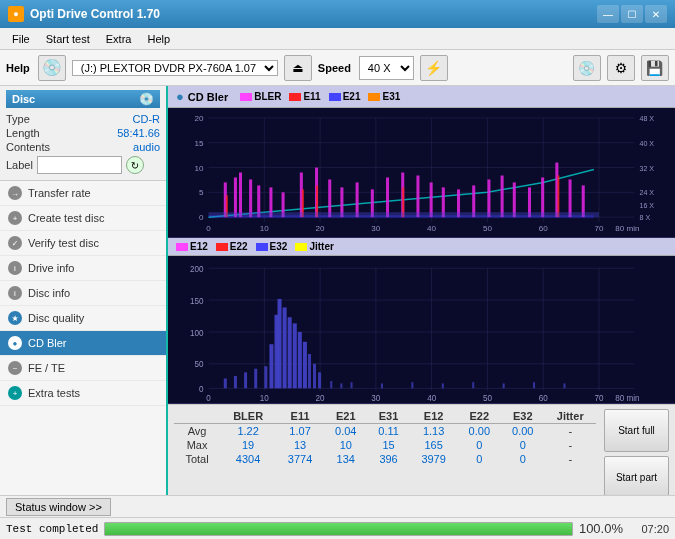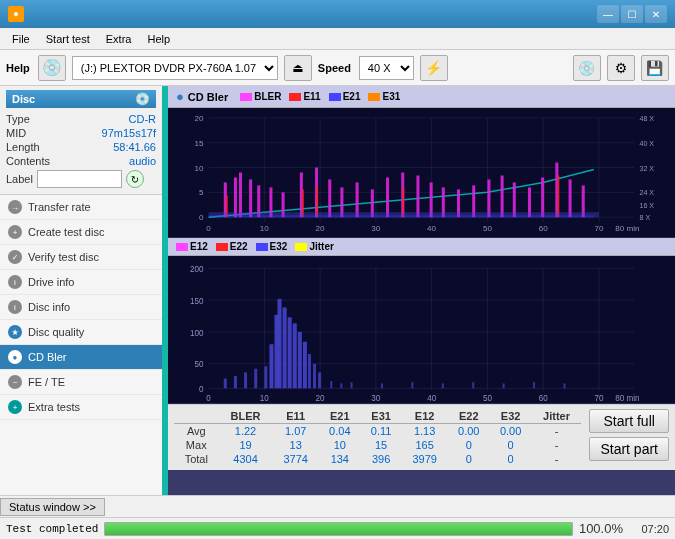--- a/index.html
+++ b/index.html
@@ -37,21 +37,21 @@
       background: #f5f5f5;
       border-bottom: 1px solid #ccc;
       height: 36px;
       display: flex;
       align-items: center;
       padding: 0 6px;
       gap: 6px;
     }
     .toolbar-label { font-size: 11px; font-weight: 600; margin-right: 2px; }
     .drive-select {
-      height: 24px;
+      height: 16px;
       border: 1px solid #aaa;
       background: white;
       font-size: 11px;
       padding: 0 4px;
       min-width: 170px;
     }
     .toolbar-icon-btn {
       width: 28px; height: 26px;
       background: #e8e8e8;
       border: 1px solid #aaa;
@@ -73,21 +73,21 @@
     
     .main-layout {
       display: flex;
       height: calc(539px - 28px - 22px - 36px - 22px - 22px);
     }
 
     
     .sidebar {
       width: 168px;
       background: #f5f5f5;
-      border-right: 6px solid #14b8a6;
+      border-right: 2px solid #14b8a6;
       display: flex;
       flex-direction: column;
       overflow: hidden;
     }
     .disc-panel {
       background: #f0f0f0;
       border-bottom: 1px solid #ccc;
       padding: 4px 6px;
     }
     .disc-header {
@@ -156,36 +156,36 @@
     }
     .stats-table { width: 100%; border-collapse: collapse; font-size: 11px; }
     .stats-table th { color: #333; text-align: center; padding: 1px 4px; font-weight: 600; border-bottom: 1px solid #aaa; }
     .stats-table td { text-align: center; padding: 1px 4px; color: #0066cc; }
     .stats-table td.row-label { text-align: center; color: #333; font-weight: 400; }
     .stats-table td.dash { color: #333; }
 
     .btn-start {
       background: linear-gradient(to bottom, #f8f8f8, #d8d8d8);
       border: 1px solid #aaa;
-      padding: 3px 10px;
-      font-size: 14px;
+      padding: 15px 10px;
+      font-size: 10px;
       cursor: pointer;
       border-radius: 2px;
       min-width: 65px;
       text-align: center;
     }
 
     
     .status-bar {
       height: 22px;
       background: #f0f0f0;
       border-top: 1px solid #ccc;
       display: flex;
       align-items: center;
-      padding: 0 0;
+      padding: 0 6px;
     }
     .status-window-btn {
       background: #e0e0e0;
       border: 1px solid #aaa;
       padding: 1px 8px;
       font-size: 11px;
       cursor: pointer;
       height: 18px;
       display: flex; align-items: center;
     }
@@ -213,20 +213,21 @@
     }
     .progress-pct { font-size: 13px; color: #333; min-width: 40px; }
     .time-text { font-size: 11px; color: #333; min-width: 40px; text-align: right; }
   </style>
 </head>
 <body>
 
 <div class="title-bar">
   <div class="title-bar-left">
     <div class="title-bar-icon">●</div>
+    <span class="title-bar-title">Opti Drive Control 1.70</span>
   </div>
   <div class="title-bar-controls">
     <button class="title-btn">—</button>
     <button class="title-btn">☐</button>
     <button class="title-btn close">✕</button>
   </div>
 </div>
 
 <div class="menu-bar">
   <span class="menu-item">File</span>
@@ -258,24 +259,20 @@
   <div class="sidebar">
 
     <div class="disc-panel">
       <div class="disc-header">
         <span>Disc</span>
         <span style="font-size:12px;">💿</span>
       </div>
       <div class="disc-info-row">
         <span class="disc-info-label">Type</span>
         <span class="disc-info-value">CD-R</span>
-      </div>
-      <div class="disc-info-row">
-        <span class="disc-info-label">MID</span>
-        <span class="disc-info-value">97m15s17f</span>
       </div>
       <div class="disc-info-row">
         <span class="disc-info-label">Length</span>
         <span class="disc-info-value">58:41.66</span>
       </div>
       <div class="disc-info-row">
         <span class="disc-info-label">Contents</span>
         <span class="disc-info-value">audio</span>
       </div>
       <div class="label-row">

